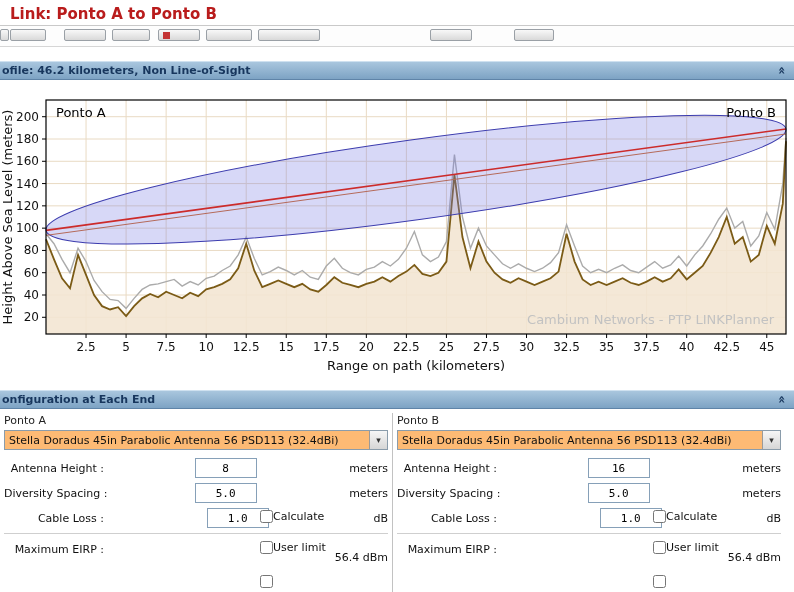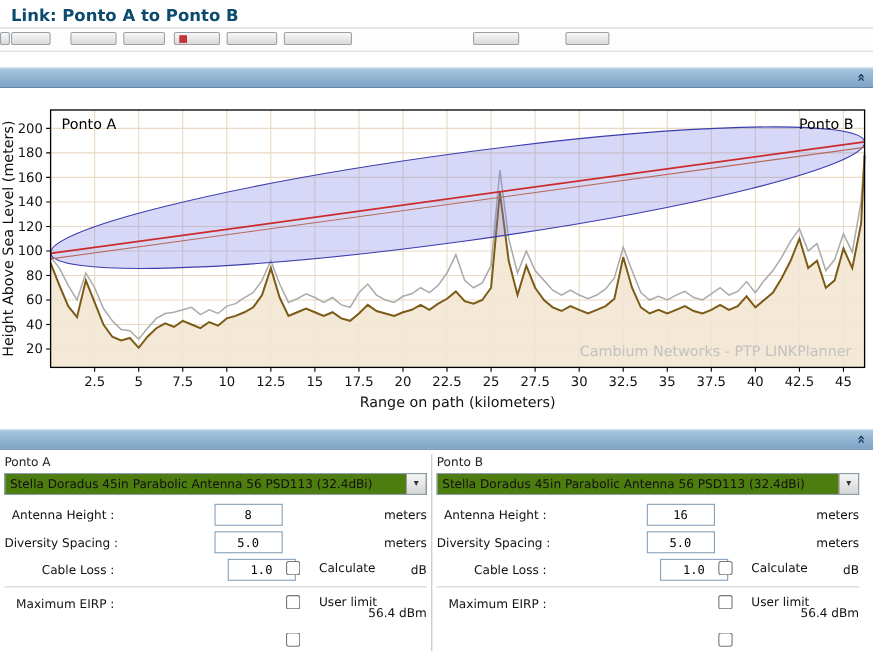--- a/index.html
+++ b/index.html
@@ -2,21 +2,21 @@
 <html><head>
 <meta charset="utf-8">
 <style>
   html,body{margin:0;padding:0;}
   body{
     width:794px;height:592px;overflow:hidden;background:#ffffff;
     font-family:"DejaVu Sans","Liberation Sans",sans-serif;font-size:11px;color:#111;
     position:relative;
   }
   .title-bar{
-    height:26px;padding:5px 0 0 10px;font-size:15px;font-weight:bold;color:#0c4a6e;
+    height:26px;padding:5px 0 0 10px;font-size:15px;font-weight:bold;color:#b91c1c;
     border-bottom:1px solid #c9c9c9;background:#fff;box-sizing:border-box;
   }
   .toolbar{
     position:relative;height:20px;border-bottom:1px solid #d6d6d6;background:#fdfdfd;
   }
   .tstub{
     position:absolute;top:3px;height:12px;border:1px solid #9aa0a6;border-radius:2px;
     background:linear-gradient(#f8f8f8,#d9d9d9);box-sizing:border-box;
   }
   .tstub .red-glyph{position:absolute;left:4px;top:2px;width:7px;height:7px;background:#c43434;}
@@ -28,37 +28,37 @@
     border-top:1px solid #cfe1f0;border-bottom:1px solid #5f84a8;
   }
   .chev{margin-left:auto;transform:rotate(90deg);font-size:13px;font-weight:bold;color:#17365d;cursor:pointer;line-height:1;}
   .chart-wrap{background:#fff;padding-top:6px;}
   svg{display:block;}
   .config{display:flex;background:#fff;padding-top:2px;height:183px;}
   .end-panel{width:392px;box-sizing:border-box;padding:0 4px;position:relative;}
   .vdiv{width:1px;background:#c2c2c2;margin-top:2px;}
   .end-name{margin:3px 0 1px;font-size:11px;color:#222;}
   .combo{
-    height:20px;border:1px solid #8a9cab;background:#4d7c0f;display:flex;align-items:center;
+    height:20px;border:1px solid #8a9cab;background:#fdba74;display:flex;align-items:center;
     margin:3px 0 8px;box-sizing:border-box;cursor:default;
   }
   .combo-text{flex:1;padding:0 4px;font-size:11px;white-space:nowrap;overflow:hidden;}
   .combo-btn{
     width:17px;height:18px;border-left:1px solid #9a9a9a;background:linear-gradient(#f6f6f6,#d6d6d6);
     text-align:center;font-size:9px;line-height:18px;color:#333;
   }
   .frow{position:relative;height:20px;display:flex;align-items:center;margin:5px 0;justify-content:space-between;}
   .flabel{display:inline-block;width:100px;text-align:right;padding-right:5px;white-space:nowrap;}
   .finput{
     width:56px;height:16px;border:1px solid #86a0b8;background:#fff;box-sizing:content-box;
     font-family:"DejaVu Sans Mono","Liberation Mono",monospace;font-size:11px;text-align:center;padding:1px 2px;
   }
   .funit{margin-left:7px;}
   .fvalue{margin-left:34px;margin-top:16px;}
-  .chk{position:absolute;left:256px;top:2px;display:flex;align-items:center;gap:17px;cursor:default;}
+  .chk{position:absolute;left:256px;top:2px;display:flex;align-items:center;gap:0;cursor:default;}
   .chk input{width:13px;height:13px;margin:0;}
   .hsep{height:1px;background:#cfcfcf;margin:4px 0;}
   .partial-row{margin-top:14px;}
 </style>
 </head>
 <body>
 
 <div class="title-bar">Link: Ponto A to Ponto B</div>
 
 <div class="toolbar">
@@ -71,20 +71,21 @@
     </span>
   <span class="tstub" style="left:206px;width:46px"></span>
   <span class="tstub" style="left:258px;width:62px"></span>
   <span class="tstub" style="left:430px;width:42px"></span>
   <span class="tstub" style="left:514px;width:40px"></span>
 </div>
 
 <div class="gap"></div>
 
 <div class="section-header">
+  <span>ofile: 46.2 kilometers, Non Line-of-Sight</span>
   <span class="chev">«</span>
 </div>
 
 <div class="chart-wrap">
   <svg width="794" height="304" font-family="DejaVu Sans, Liberation Sans, sans-serif">
       <rect x="46" y="14" width="740" height="234" fill="#ffffff"></rect>
       <line x1="86.04329004329004" y1="14" x2="86.04329004329004" y2="248" stroke="#e9dac3" stroke-width="1"></line>
       <line x1="126.08658008658008" y1="14" x2="126.08658008658008" y2="248" stroke="#e9dac3" stroke-width="1"></line>
       <line x1="166.12987012987014" y1="14" x2="166.12987012987014" y2="248" stroke="#e9dac3" stroke-width="1"></line>
       <line x1="206.17316017316017" y1="14" x2="206.17316017316017" y2="248" stroke="#e9dac3" stroke-width="1"></line>
@@ -177,20 +178,21 @@
       <text x="39" y="34.714285714285694" text-anchor="end" font-size="12" fill="#111">200</text>
       <text x="56" y="31" font-size="13" fill="#000">Ponto A</text>
       <text x="776" y="31" font-size="13" fill="#000" text-anchor="end">Ponto B</text>
       <text x="774" y="238" font-size="13" fill="#c2c2c2" text-anchor="end">Cambium Networks - PTP LINKPlanner</text>
       <text x="416" y="284" text-anchor="middle" font-size="13" fill="#111">Range on path (kilometers)</text>
       <text x="12" y="131" text-anchor="middle" font-size="13" fill="#111" transform="rotate(-90 12 131)">Height Above Sea Level (meters)</text>
     </svg>
 </div>
 
 <div class="section-header">
+  <span>onfiguration at Each End</span>
   <span class="chev">«</span>
 </div>
 
 <div class="config">
 
   <div class="end-panel">
     <div class="end-name">Ponto A</div>
     <div class="combo">
       <span class="combo-text">Stella Doradus 45in Parabolic Antenna 56 PSD113 (32.4dBi)</span>
       <span class="combo-btn">▾</span>

